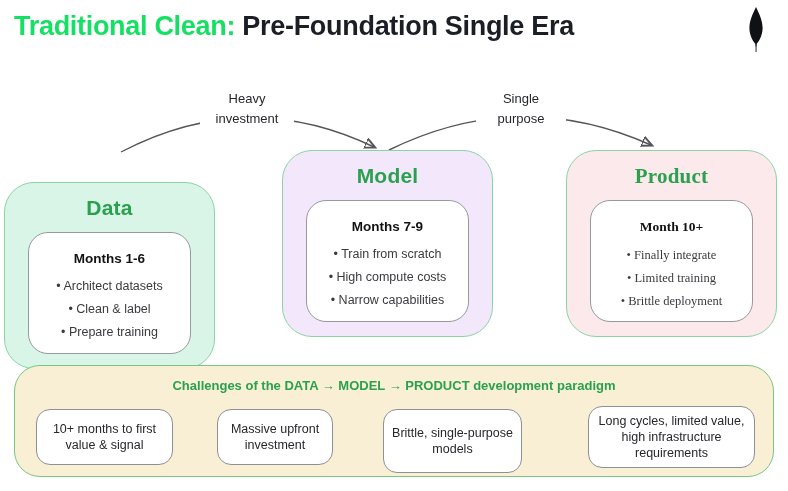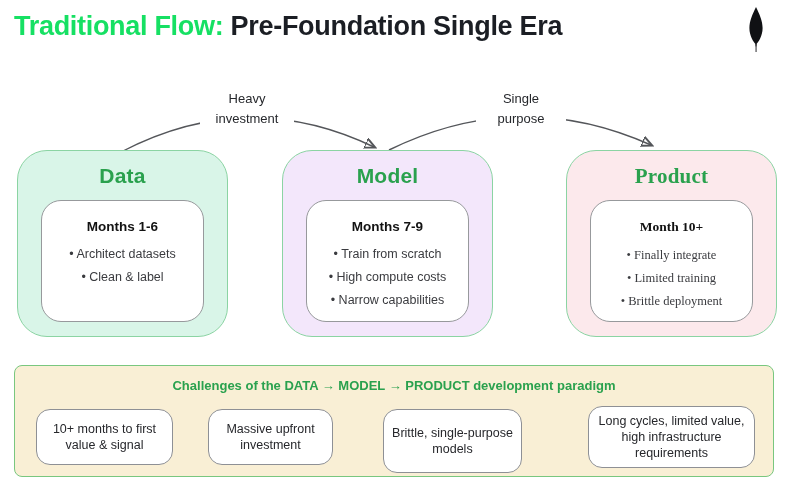--- a/index.html
+++ b/index.html
@@ -26,64 +26,64 @@
   }
   .arrow-label.l1 { left:200px; top:89px; width:94px; }
   .arrow-label.l2 { left:476px; top:89px; width:90px; }
 
   
   .stage {
     position:absolute; top:150px; width:211px; height:187px;
     border-radius:30px; border:1.5px solid var(--box_border_green, #8bd4a3);
     box-sizing:border-box;
   }
-  .stage.s-data    { left:17px;  background:var(--data_fill, #d9f5e8); }
+  .stage.s-data    { left:4px;  background:var(--data_fill, #d9f5e8);margin-top:32px; }
   .stage.s-model   { left:282px; background:var(--model_fill, #f3e7fb); }
   .stage.s-product { left:566px; background:var(--product_fill, #fce9ec);font-family:Liberation Serif, serif; }
   .stage-title {
     text-align:center; margin-top:13px;
     font-size:21px; font-weight:700; letter-spacing:0.2px;
     color:var(--heading_green, #2aa14e);
   }
   .stage-inner {
     position:absolute; left:23px; right:23px; top:49px; bottom:14px;
     background:#ffffff; border:1.3px solid #97999c; border-radius:20px;
     text-align:center; box-sizing:border-box;
   }
   .stage-period { margin-top:18px; font-size:13.5px; font-weight:700; color:#121212; }
   .stage-items  { margin-top:9px; font-size:12.5px; color:#3a3b3f; }
   .stage-items div { line-height:23px; }
 
   
   .panel {
     position:absolute; left:14px; top:365px; width:760px; height:112px;
     box-sizing:border-box; background:var(--panel_fill, #f9efd5);
-    border:1.5px solid var(--panel_border_green, #79c77f); border-radius:8px;
+    border:1.5px solid var(--panel_border_green, #79c77f); border-radius:26px;
   }
   .panel-title {
     text-align:center; margin-top:12px;
     font-size:13px; font-weight:700; color:var(--heading_green, #2aa14e);
   }
   .challenge-card {
     position:absolute; background:#ffffff; border:1.2px solid #8e9095;
     border-radius:14px; box-sizing:border-box; padding:4px 6px;
     display:flex; align-items:center; justify-content:center;
     text-align:center; font-size:12.5px; line-height:16px; color:#26272b;
     white-space:pre-line;
   }
   .challenge-card.c1 { left:21px;  top:43px; width:137px; height:56px; }
-  .challenge-card.c2 { left:193px; top:43px; width:125px; height:56px; }
+  .challenge-card.c2 { left:202px; top:43px; width:116px; height:56px; }
   .challenge-card.c3 { left:368px; top:43px; width:139px; height:64px; }
   .challenge-card.c4 { left:562px; top:40px; width:167px; height:62px;margin-left:11px; }
 </style>
 </head>
 <body>
 
 <div class="title">
-  <span class="hl">Traditional Flow:</span><span> Pre-Foundation Single Era</span>
+  <span class="hl">Traditional Clean:</span><span> Pre-Foundation Single Era</span>
 </div>
 
 <div class="leaf-wrap">
   <svg width="22" height="48" viewBox="0 0 22 48">
     <path d="M11 1 C7.4 8.5 4.4 15 4.4 22 C4.4 30 8.6 36 10.4 38 L10.7 40.5 L11.3 40.5 L11.6 38 C13.4 36 17.6 30 17.6 22 C17.6 15 14.6 8.5 11 1 Z" fill="#101114"></path>
     <rect x="10.6" y="38" width="0.9" height="8" fill="#101114"></rect>
   </svg>
 </div>
 
 <svg class="arrows" width="788" height="491" viewBox="0 0 788 491">
@@ -101,20 +101,21 @@
 <div class="arrow-label l2">Single
 purpose</div>
 
 <div class="stage s-data">
   <div class="stage-title">Data</div>
   <div class="stage-inner">
     <div class="stage-period">Months 1-6</div>
     <div class="stage-items">
       <div>• Architect datasets</div>
       <div>• Clean &amp; label</div>
+      <div>• Prepare training</div>
     </div>
   </div>
 </div>
 
 <div class="stage s-model">
   <div class="stage-title">Model</div>
   <div class="stage-inner">
     <div class="stage-period">Months 7-9</div>
     <div class="stage-items">
       <div>• Train from scratch</div>

